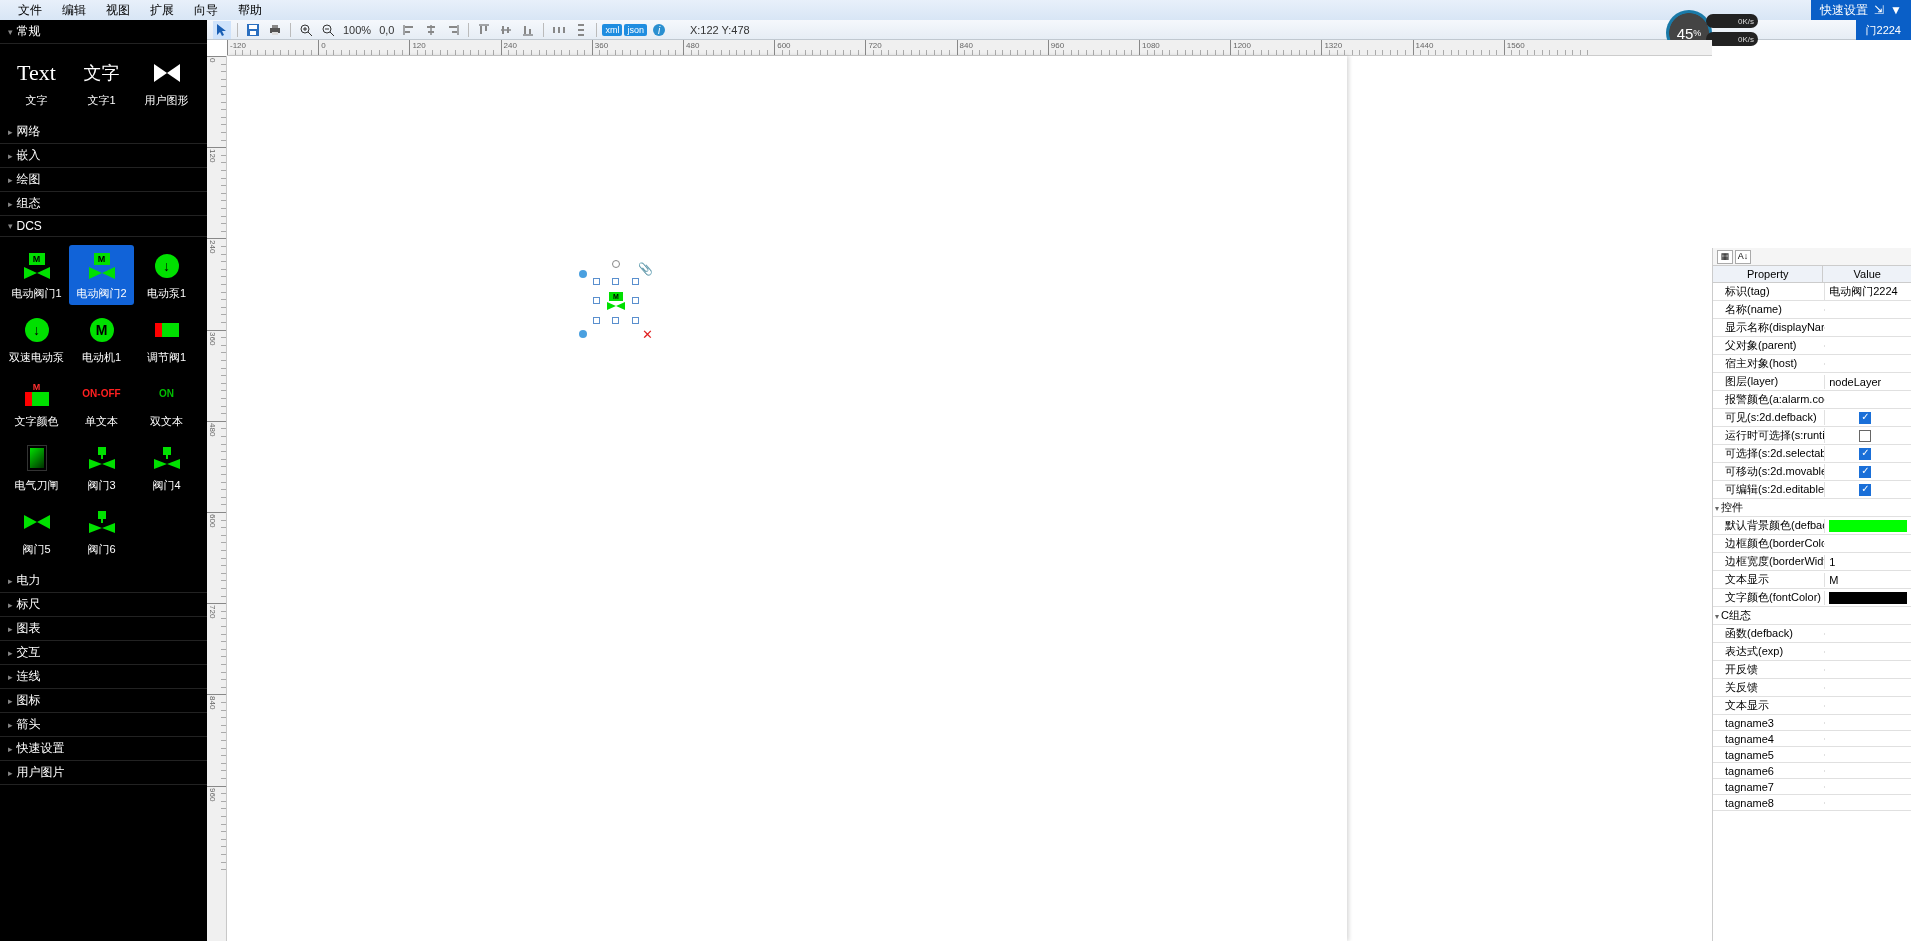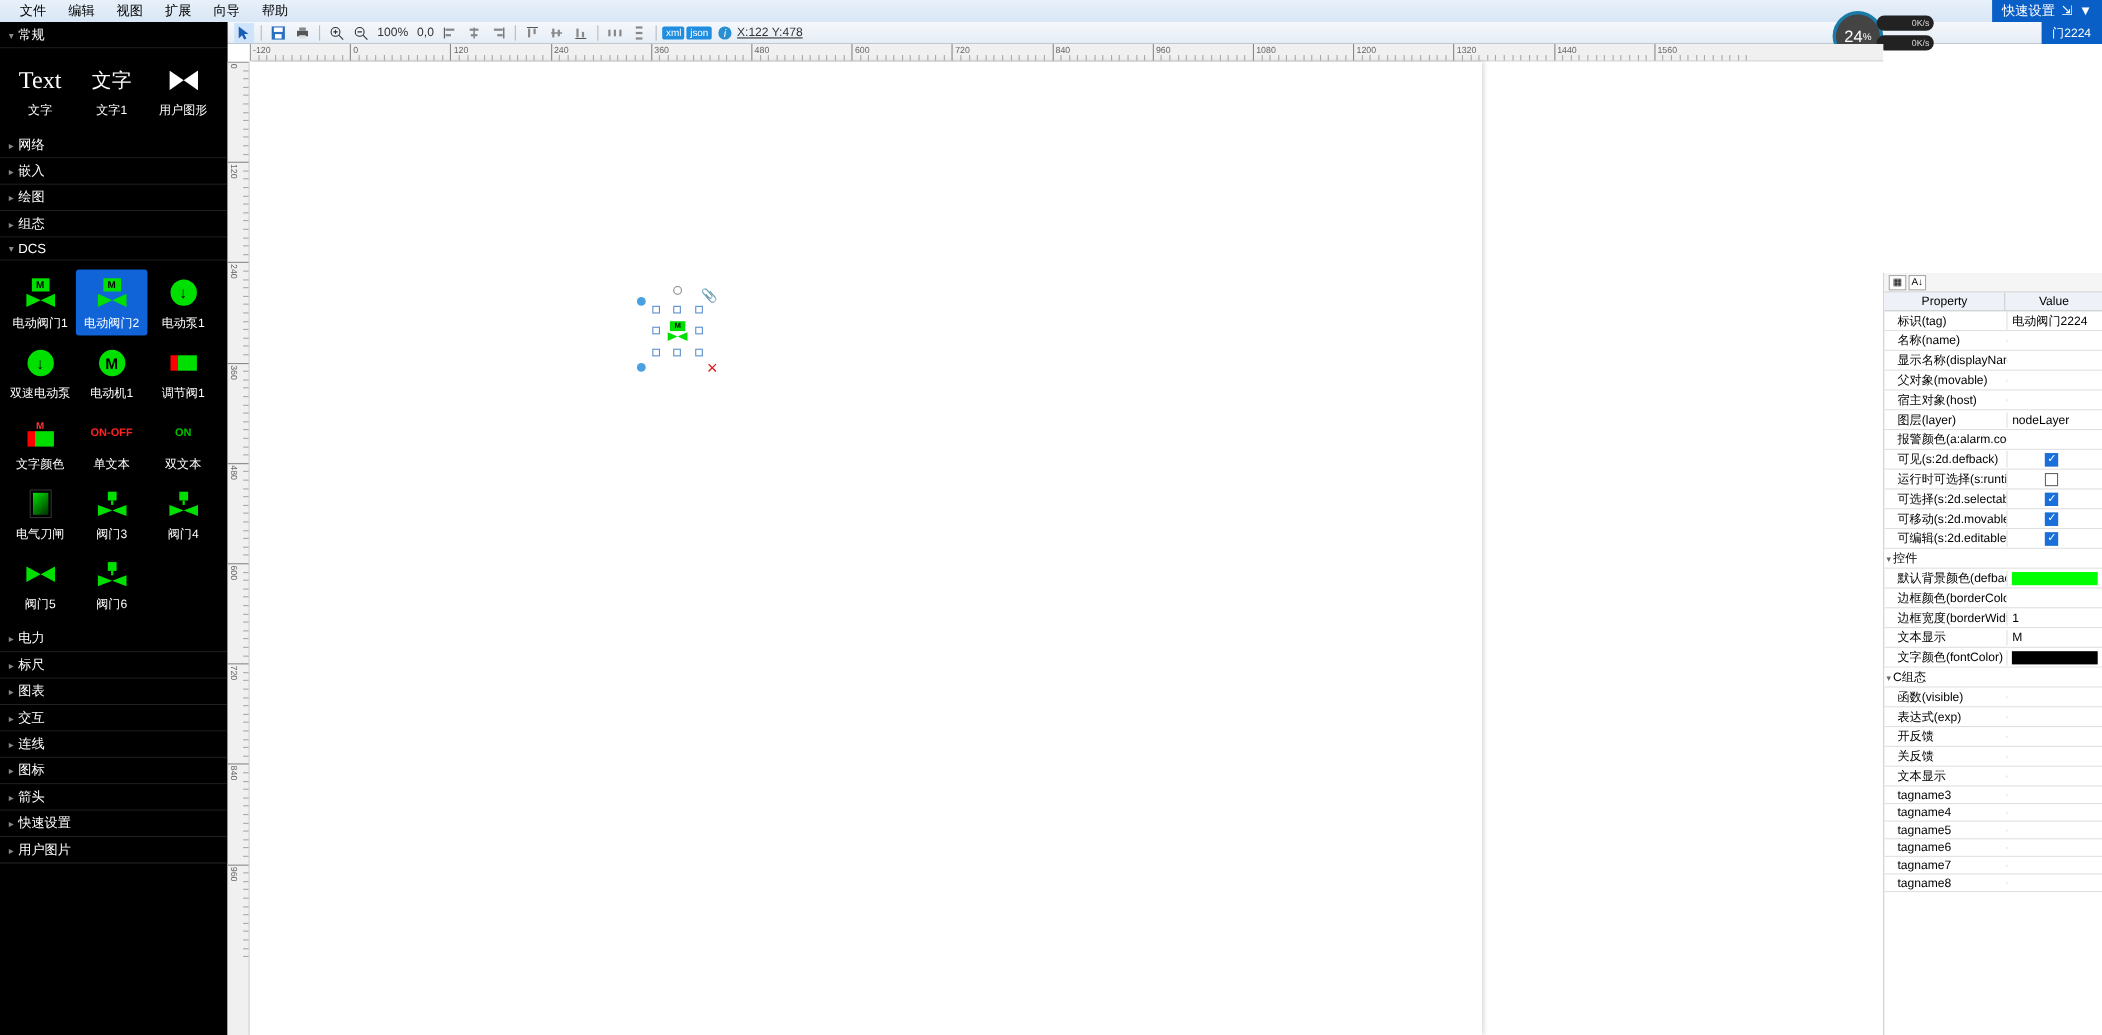--- a/index.html
+++ b/index.html
@@ -52,21 +52,21 @@
 .ico-valve-simple::before { left:0; border-left:13px solid #00e000; }
 .ico-valve-simple::after { right:0; border-right:13px solid #00e000; }
 
 
 .toolbar { position:absolute; top:20px; left:207px; right:0; height:20px; background:linear-gradient(#f5f8fc,#e6edf5); border-bottom:1px solid #c0c8d0; display:flex; align-items:center; font-size:11px; color:#333; padding:0 4px; }
 .toolbar .tbtn { width:18px; height:18px; margin:0 2px; display:flex; align-items:center; justify-content:center; cursor:pointer; }
 .toolbar .tbtn svg { width:14px; height:14px; }
 .toolbar .sep { width:1px; height:14px; background:#bbb; margin:0 4px; }
 .toolbar .txt { margin:0 4px; }
 .toolbar .badge { background:#1f8de0; color:#fff; font-size:9px; padding:1px 3px; border-radius:2px; margin:0 1px; }
-.toolbar .coord { color:#333; font-size:11px;text-decoration:underline; }
+.toolbar .coord { margin-left:20px; color:#333; font-size:11px; }
 
 
 .title-tab { position:absolute; top:20px; right:0; height:20px; background:#0a5fc7; color:#fff; font-size:11px; display:flex; align-items:center; padding:0 10px; }
 
 
 .cpu-gauge { position:absolute; top:10px; right:155px; width:90px; height:40px; pointer-events:none; }
 .cpu-circle { position:absolute; left:0; top:0; width:46px; height:46px; border-radius:50%; background:radial-gradient(circle,#444 60%,#1a7aa8 62%, #1a7aa8 100%); display:flex; align-items:center; justify-content:center; color:#fff; font-size:15px; }
 .cpu-pills { position:absolute; left:40px; top:4px;text-align:center; }
 .cpu-pill { width:52px; height:14px; border-radius:7px; background:#222; color:#ddd; font-size:8px; display:flex; align-items:center; justify-content:flex-end; padding:0 4px; margin-bottom:4px; }
 
@@ -391,21 +391,21 @@
         <text x="7" y="11" text-anchor="middle" fill="#fff" font-size="10" font-family="serif" font-style="italic">i</text>
       </svg>
     </div>
   <span class="coord">X:122 Y:478</span>
 </div>
 
 <div class="title-tab">门2224</div>
 
 <div class="cpu-gauge">
   <div class="cpu-circle">
-      <span>24</span>
+      <span>45</span>
       <span style="font-size:9px">%</span>
     </div>
   <div class="cpu-pills">
     <div class="cpu-pill">0K/s</div>
     <div class="cpu-pill">0K/s</div>
   </div>
 </div>
 
 <div class="canvas-wrap">
   <div class="ruler-h" id="ruler-h">
@@ -741,21 +741,21 @@
       </div>
       <div class="prop-row">
         <div class="pk">名称(name)</div>
         <div class="pv"></div>
       </div>
       <div class="prop-row">
         <div class="pk">显示名称(displayName</div>
         <div class="pv"></div>
       </div>
       <div class="prop-row">
-        <div class="pk">父对象(movable)</div>
+        <div class="pk">父对象(parent)</div>
         <div class="pv"></div>
       </div>
       <div class="prop-row">
         <div class="pk">宿主对象(host)</div>
         <div class="pv"></div>
       </div>
       <div class="prop-row">
         <div class="pk">图层(layer)</div>
         <div class="pv">nodeLayer</div>
       </div>
@@ -807,21 +807,21 @@
       <div class="prop-row">
         <div class="pk">文字颜色(fontColor)</div>
         <div class="pv">
           <span class="swatch" style="background: rgb(0, 0, 0);"></span>
         </div>
       </div>
     </div>
   <div class="prop-group">C组态</div>
   <div id="prop-rows3">
       <div class="prop-row">
-        <div class="pk">函数(visible)</div>
+        <div class="pk">函数(defback)</div>
         <div class="pv"></div>
       </div>
       <div class="prop-row">
         <div class="pk">表达式(exp)</div>
         <div class="pv"></div>
       </div>
       <div class="prop-row">
         <div class="pk">开反馈</div>
         <div class="pv"></div>
       </div>

